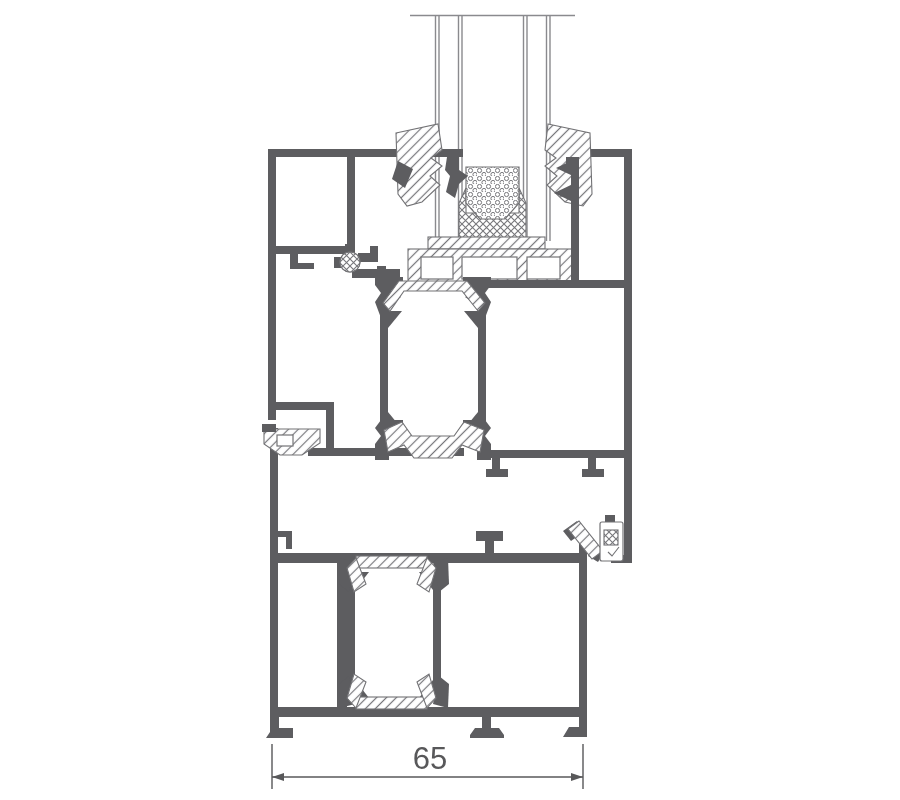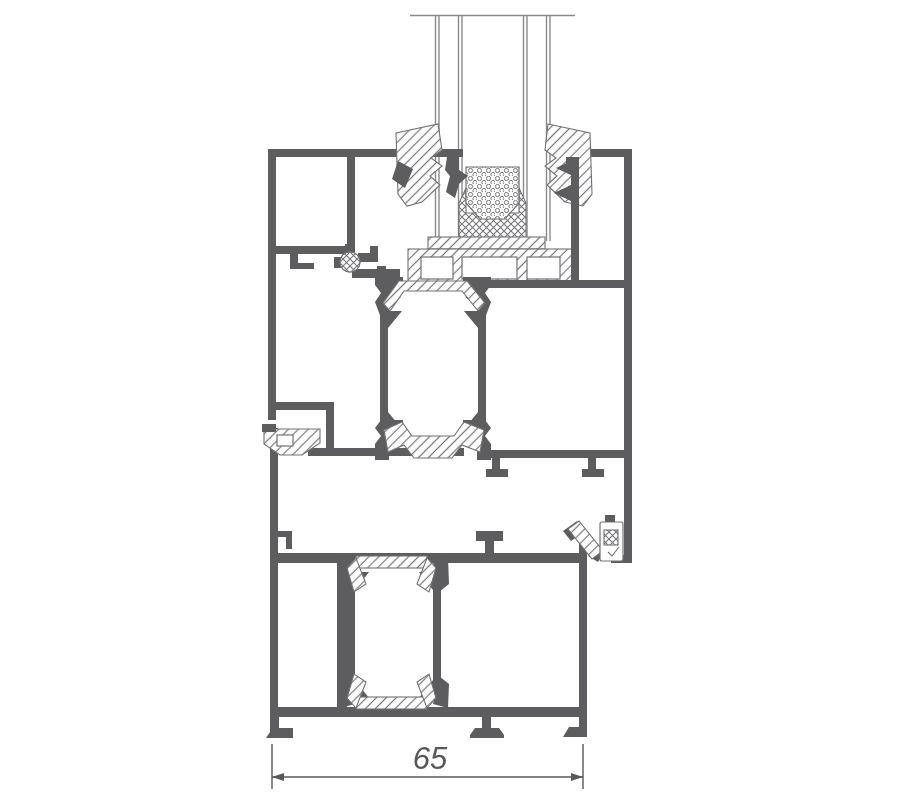--- a/index.html
+++ b/index.html
@@ -5,21 +5,21 @@
   :root{
     --profile:#5d5d60;
     --outline:#727275;
     --hatch:#77777b;
     --glass_line:#8a8a8e;
     --dim:#58585a;
     --background:#ffffff;
   }
   html,body{margin:0;padding:0;background:var(--background);}
   .stage{width:864px;height:800px;background:var(--background);position:relative;overflow:hidden;
-         font-family:"Liberation Sans", sans-serif;font-style:italic;}
+         font-family:"Liberation Sans", sans-serif;}
   svg{display:block}
   .al{fill:var(--profile);stroke:none}
   .wh{fill:#ffffff;stroke:var(--outline);stroke-width:1.2}
   .hz{fill:url(#h1);stroke:var(--outline);stroke-width:1.1}
   .xz{fill:url(#x2);stroke:var(--outline);stroke-width:1.1}
   .hc{fill:url(#hc);stroke:var(--outline);stroke-width:1.2}
   .gl{stroke:var(--glass_line);stroke-width:1.4;fill:none}
   .thin{stroke:var(--outline);stroke-width:1.1;fill:none}
   .dm{stroke:var(--dim);stroke-width:1.4;fill:none}
   .dmf{fill:var(--dim);stroke:none}

